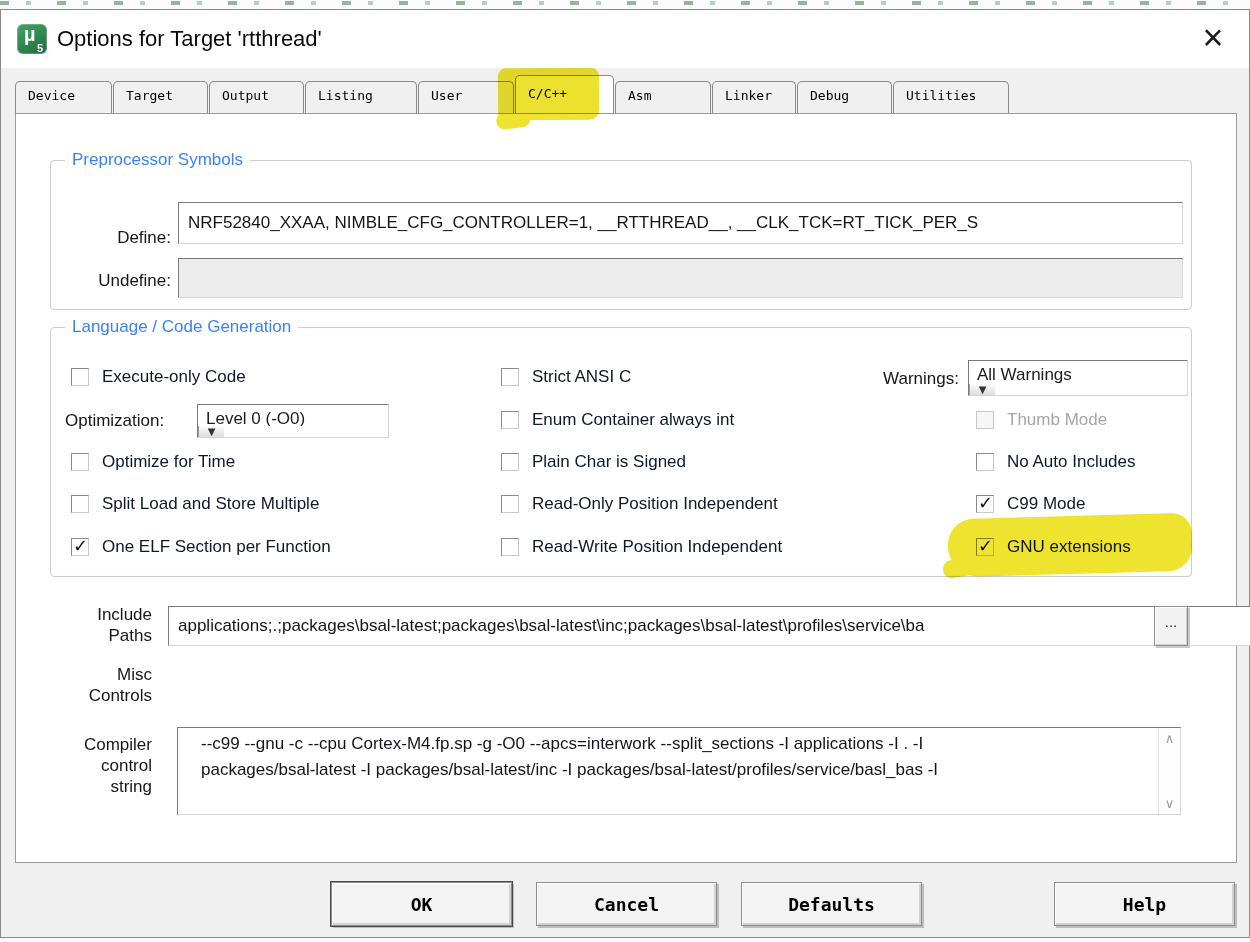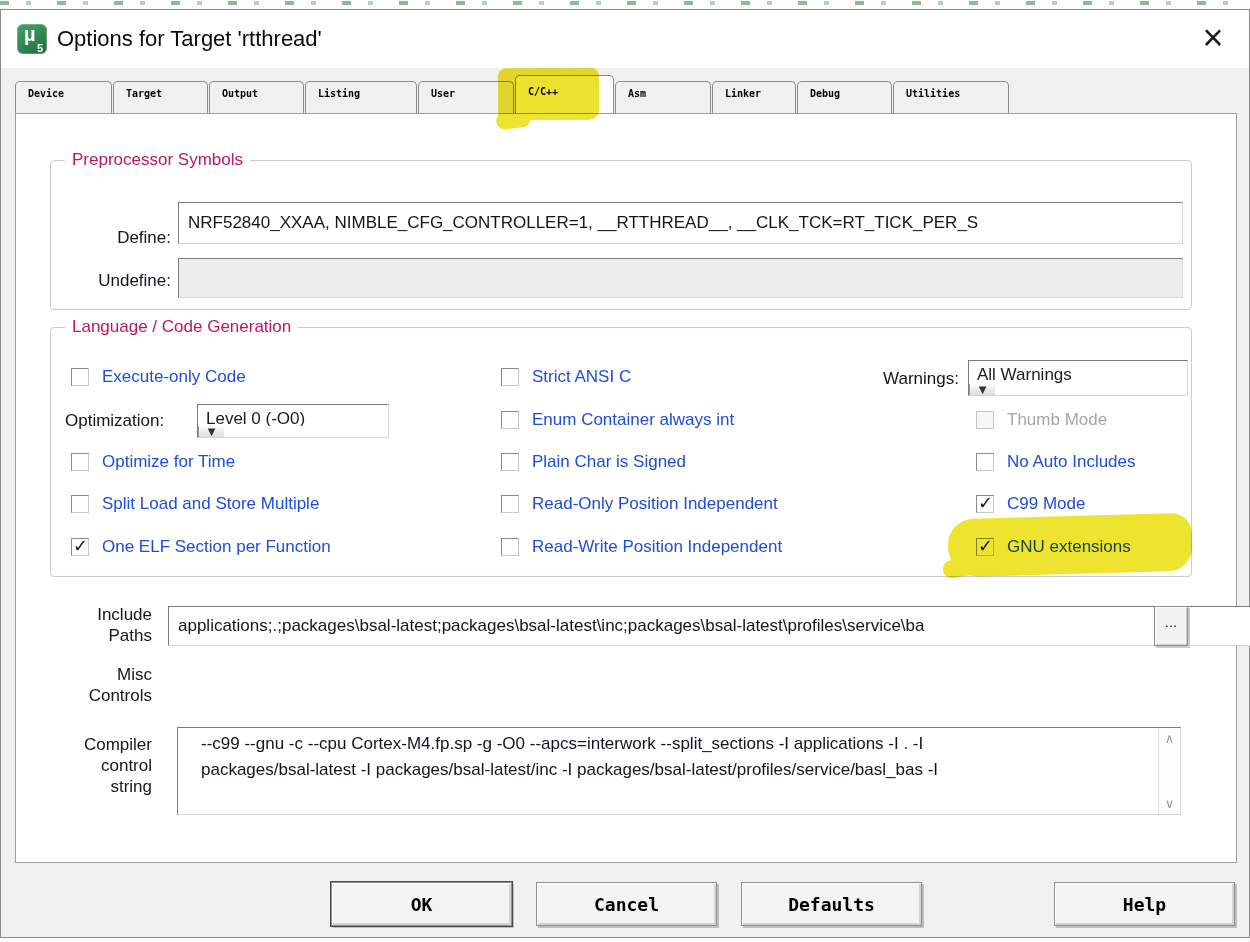--- a/index.html
+++ b/index.html
@@ -19,41 +19,41 @@
   .app-icon .mu { position:absolute; left:7px; top:-1px; color:#fff; font-size:20px; font-weight:bold; }
   .app-icon .five { position:absolute; right:4px; bottom:0px; color:#fff; font-size:11px; font-weight:bold; }
   .title-text { font-size:22px; color:#0a0a0a; }
   .close-btn { position:absolute; right:14px; top:8px; width:44px; height:40px; display:flex;
                align-items:center; justify-content:center; cursor:pointer; }
   .close-btn span { font-size:36px; font-weight:300; color:#1a1a1a; line-height:1; }
   
   .tabstrip { position:absolute; left:14px; top:65px; height:38px; display:flex; align-items:flex-end; }
   .tab { height:32px; margin-top:6px; background:#f0f0f0; border:1px solid #8a8a8a; border-bottom:none;
          border-radius:5px 5px 0 0; padding:6px 0 0 12px; font-family:"DejaVu Sans Mono", monospace;
-         font-size:10px; font-weight:bold; color:#000; cursor:pointer; position:relative; margin-right:1px; }
+         font-size:13px; font-weight:normal; color:#000; cursor:pointer; position:relative; margin-right:1px; }
   .tab.active { height:38px; margin-top:0; padding-top:10px; background:#fdfdfd; z-index:3; }
   
   .page { position:absolute; left:14px; top:103px; width:1222px; height:750px; background:#ffffff;
           border:1px solid #9b9b9b; z-index:1; }
   .groupbox { position:absolute; border:1px solid #cdcdcd; border-radius:4px; box-shadow:inset 0 0 0 1px #fcfcfc; }
-  .group-label { position:absolute; top:-11px; left:14px; background:#fff; padding:0 7px; font-size:17px; color:#be185d; }
+  .group-label { position:absolute; top:-11px; left:14px; background:#fff; padding:0 7px; font-size:17px; color:#3b82f6; }
   .rlabel { position:absolute; text-align:right; font-size:17px; color:#15151f; white-space:pre-line; line-height:21px; }
   .field { position:absolute; background:#fff; border:1px solid; border-color:#7b7b7b #d6d6d6 #d6d6d6 #7b7b7b;
            font-family:"Liberation Sans", sans-serif; font-size:17px; color:#14141e; padding:0 9px;
            white-space:nowrap; overflow:hidden; }
   input.field { outline:none; }
   .field.gray { background:#ececec; }
   
   .cbrow { position:absolute; display:flex; align-items:center; height:26px; }
   .cb { width:18px; height:18px; background:#fff; border:1px solid; border-color:#8a8a8a #c8c8c8 #c8c8c8 #8a8a8a;
         margin-right:13px; position:relative; flex:0 0 auto; cursor:pointer; }
   .cb.checked::after { content:"✓"; font-family:"DejaVu Sans", sans-serif; position:absolute; left:1px; top:-4px;
         font-size:18px; font-weight:bold; color:#111; }
   .cb.disabled { border-color:#c5c5c5; background:#f6f6f6; cursor:default; }
-  .cb-label { font-size:17px; color:#1d4ed8; white-space:nowrap; }
+  .cb-label { font-size:17px; color:#0f172a; white-space:nowrap; }
   .cbrow.disabled .cb-label { color:#a6a6a6; }
   
   .combo { position:absolute; background:#fff; border:1px solid; border-color:#7b7b7b #d6d6d6 #d6d6d6 #7b7b7b;
            display:flex; align-items:stretch; cursor:pointer;flex-direction:column; }
   .combo-text { flex:1; font-size:17px; padding:4px 0 0 8px; white-space:nowrap; overflow:hidden; }
   .combo-btn { width:26px; background:linear-gradient(#fdfdfd,#dcdcdc); border-left:1px solid #9f9f9f;
                display:flex; align-items:center; justify-content:center; }
   .combo-btn span { font-family:"DejaVu Sans", sans-serif; font-size:10px; color:#333; }
   
   .multiline { position:absolute; background:#fff; border:1px solid; border-color:#7b7b7b #d6d6d6 #d6d6d6 #7b7b7b;

